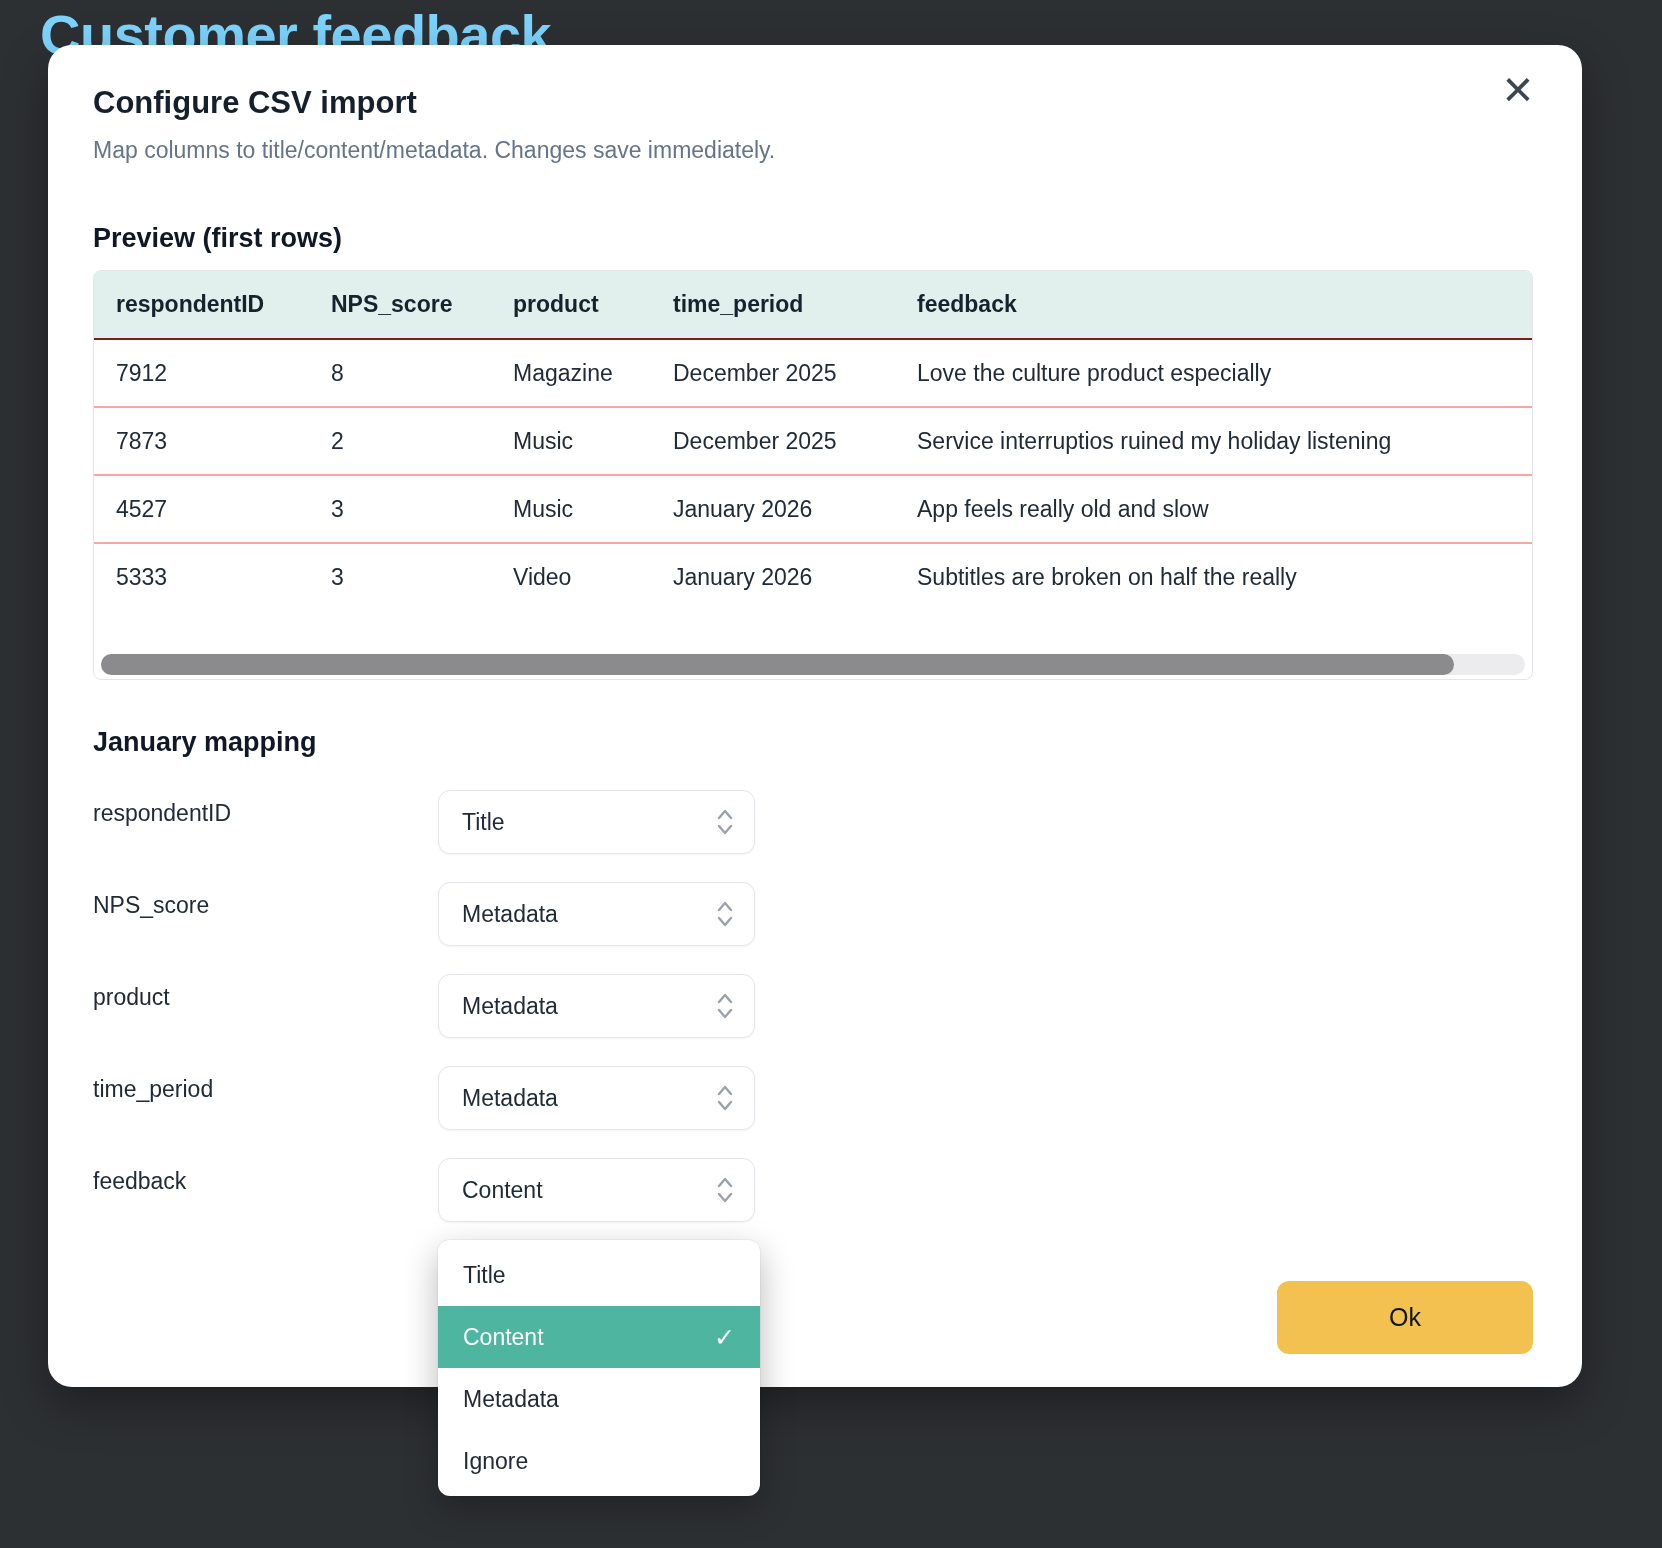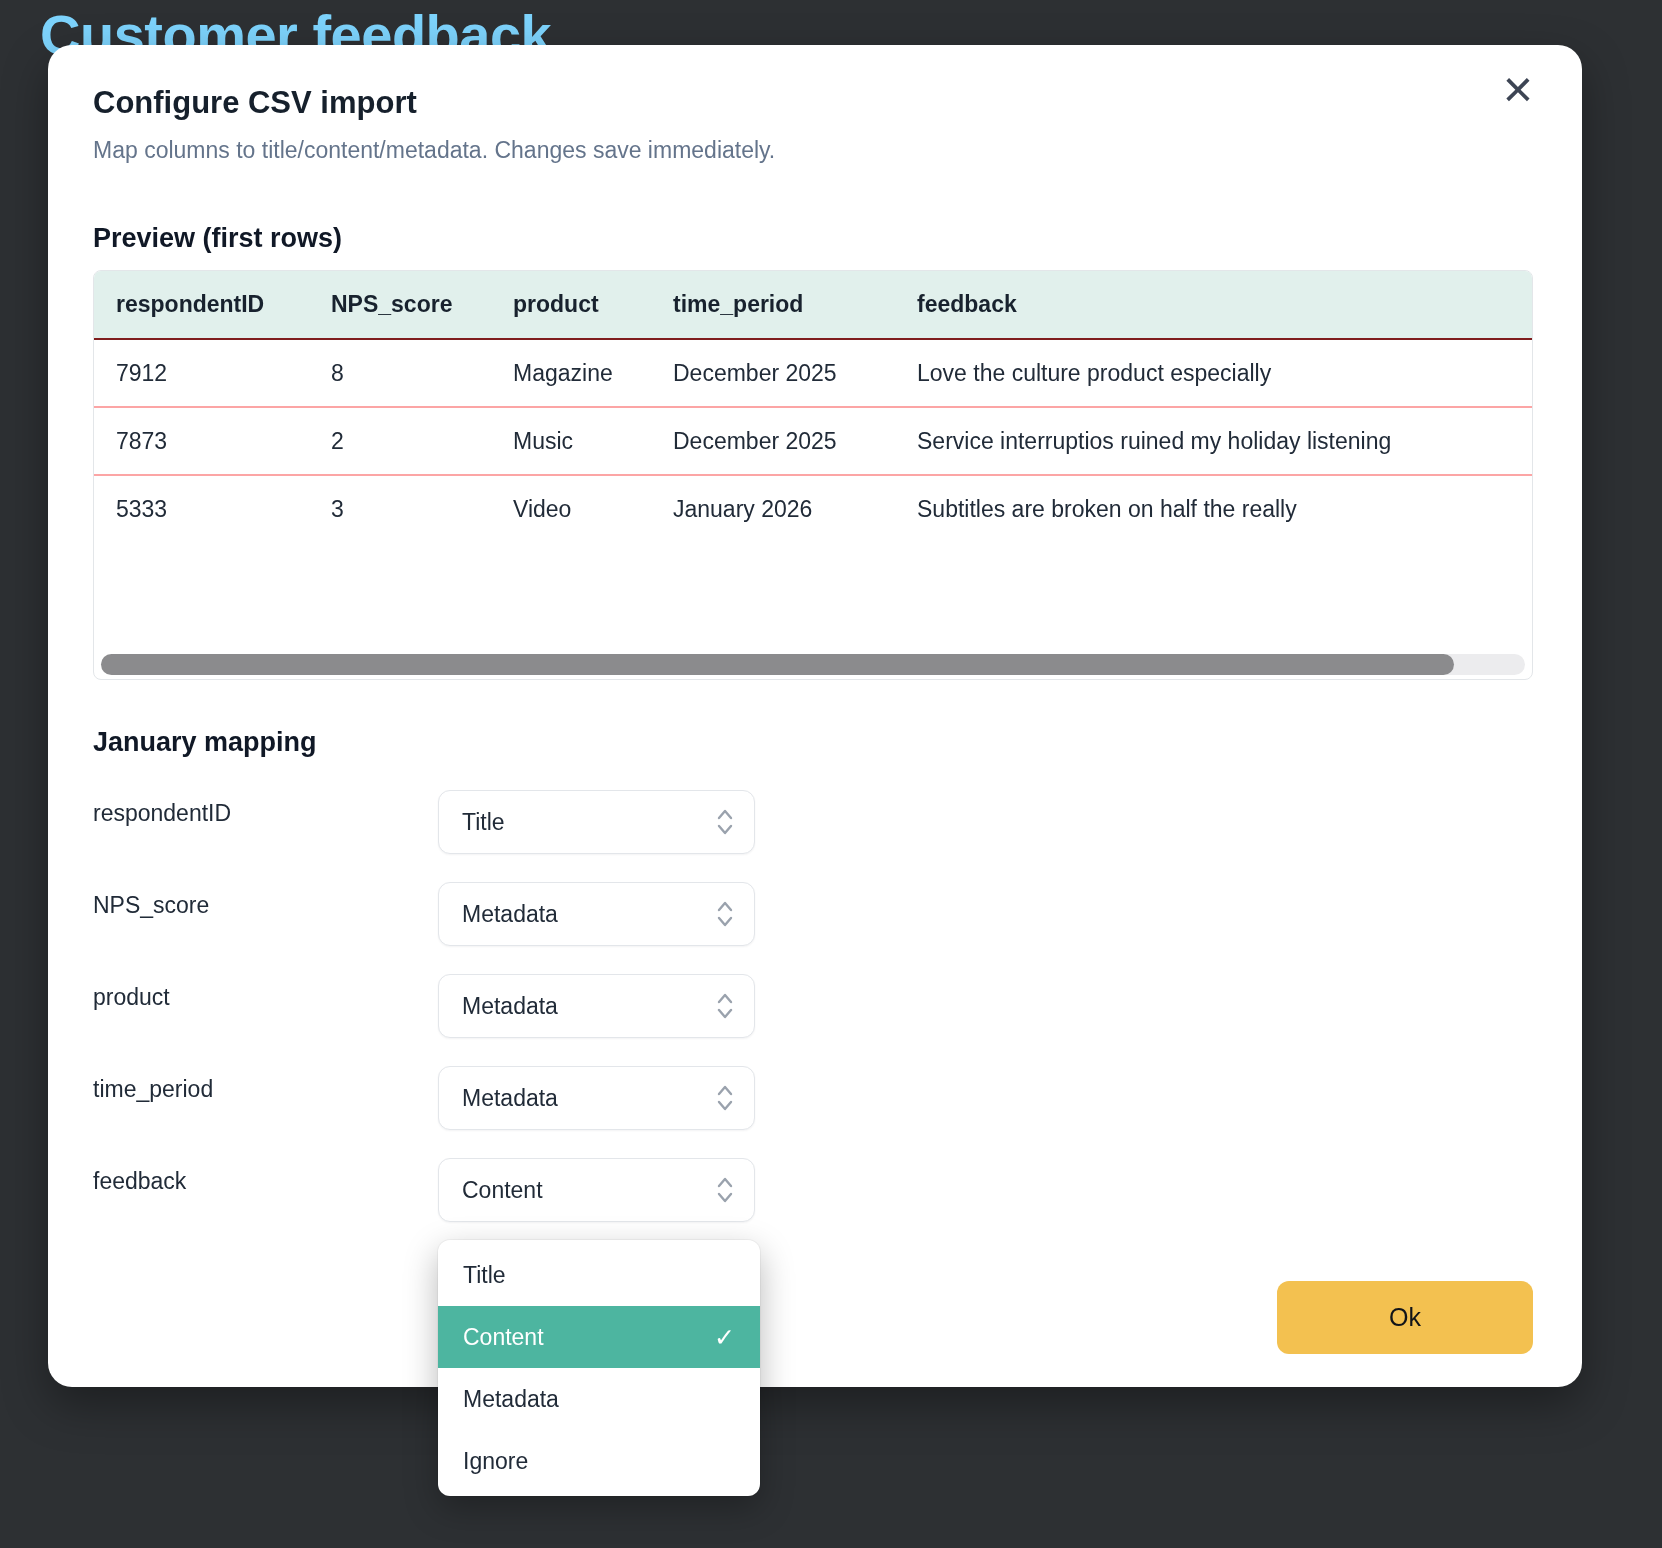--- a/index.html
+++ b/index.html
@@ -152,20 +152,27 @@
           <td>Love the culture product especially</td>
         </tr>
         <tr>
           <td>7873</td>
           <td>2</td>
           <td>Music</td>
           <td>December 2025</td>
           <td>Service interruptios ruined my holiday listening</td>
         </tr>
         <tr>
+          <td>4527</td>
+          <td>3</td>
+          <td>Music</td>
+          <td>January 2026</td>
+          <td>App feels really old and slow</td>
+        </tr>
+        <tr>
           <td>5333</td>
           <td>3</td>
           <td>Video</td>
           <td>January 2026</td>
           <td>Subtitles are broken on half the really</td>
         </tr>
       </tbody>
     </table>
     <div class="hscrollbar">
       <div class="thumb"></div>

